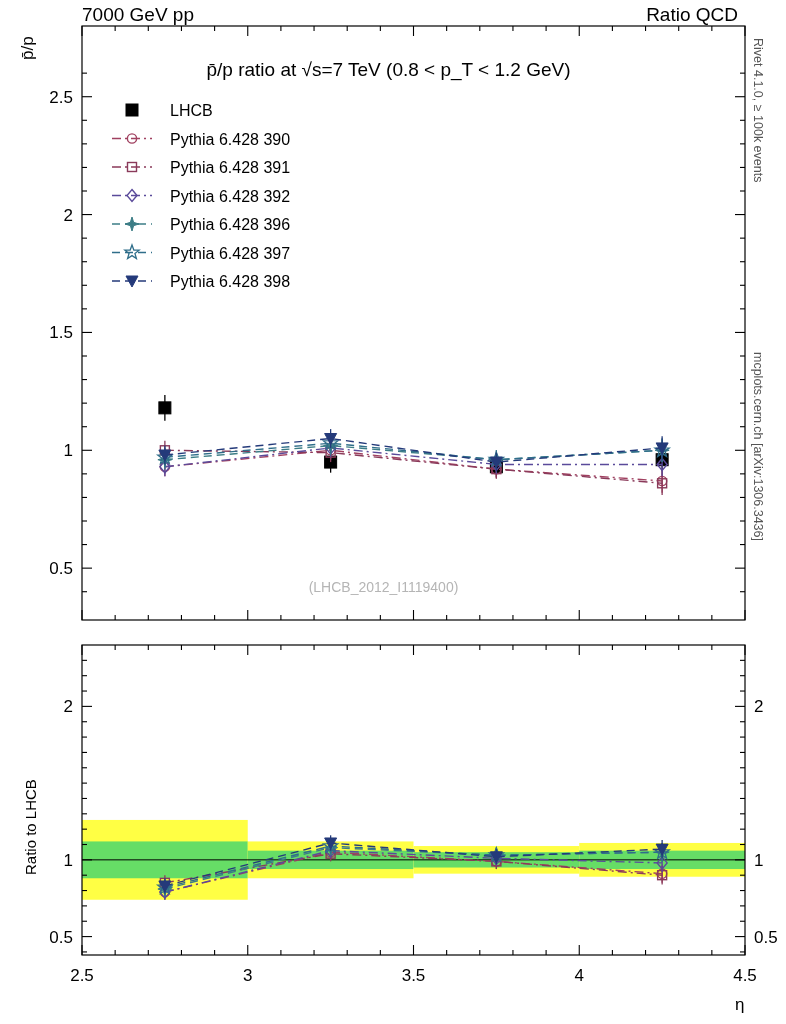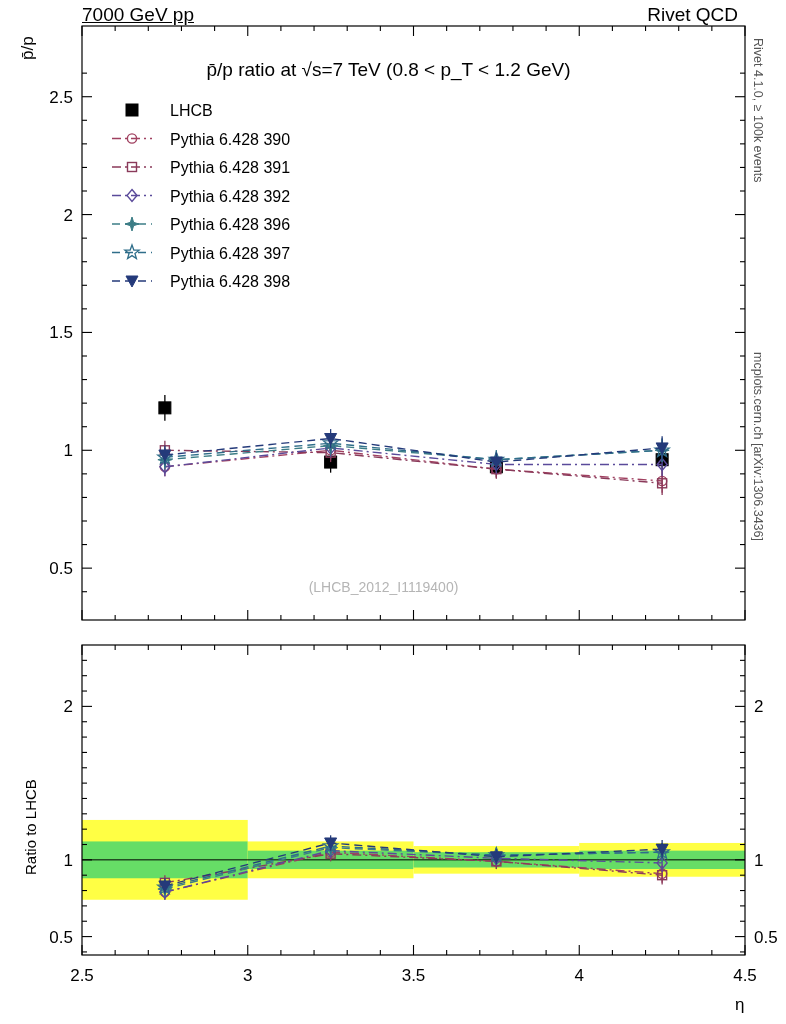--- a/index.html
+++ b/index.html
@@ -12,22 +12,22 @@
   .axlabel{font-size:17px;}
   .right-side{font-size:12.5px;color:#555;}
   .rot90{transform-origin:0 0;}
   svg{overflow:visible;}
 </style>
 </head>
 <body>
 
 <div id="root">
 
-  <div class="abs txt hdr" style="left:82px;top:4px;text-decoration:underline;">7000 GeV pp</div>
-  <div class="abs txt hdr" style="right:48px;top:4px;">Rivet QCD</div>
+  <div class="abs txt hdr" style="left:82px;top:4px;">7000 GeV pp</div>
+  <div class="abs txt hdr" style="right:48px;top:4px;">Ratio QCD</div>
 
   <div class="abs txt right-side rot90" style="left:765px;top:38px;transform:rotate(90deg);">Rivet 4.1.0, ≥ 100k events</div>
   <div class="abs txt right-side rot90" style="left:765px;top:352px;transform:rotate(90deg);">mcplots.cern.ch [arXiv:1306.3436]</div>
 
   <div class="abs txt axlabel rot90" style="left:18px;top:60px;transform:rotate(-90deg);transform-origin:0 0;">p̄/p</div>
   <div class="abs txt axlabel rot90" style="left:22px;top:875px;transform:rotate(-90deg);transform-origin:0 0;font-size:15px;">Ratio to LHCB</div>
   <div class="abs txt axlabel" style="left:735px;top:995px;">η</div>
 
   <svg class="abs" id="canvas" style="left:0;top:0;" width="786" height="1024">
       <g>

